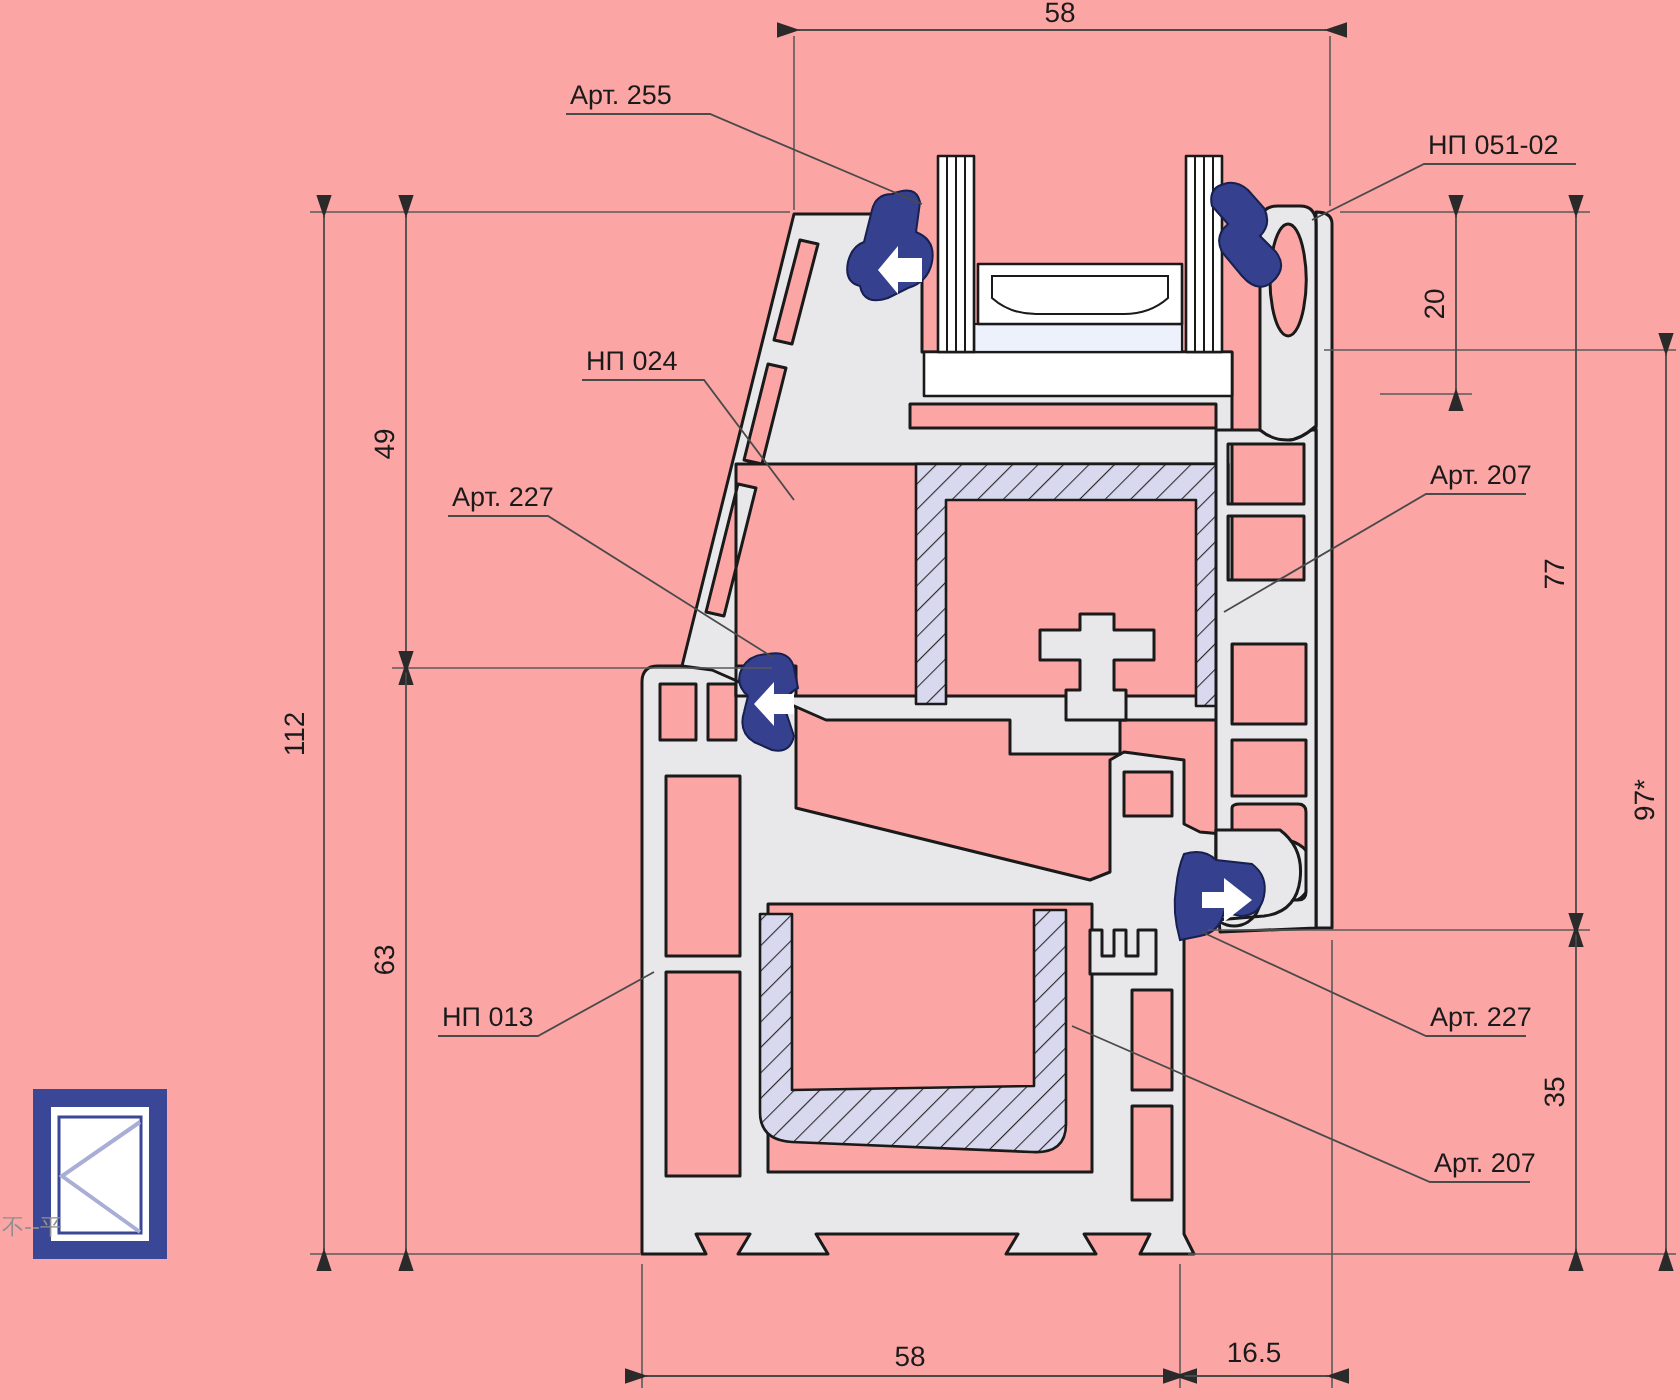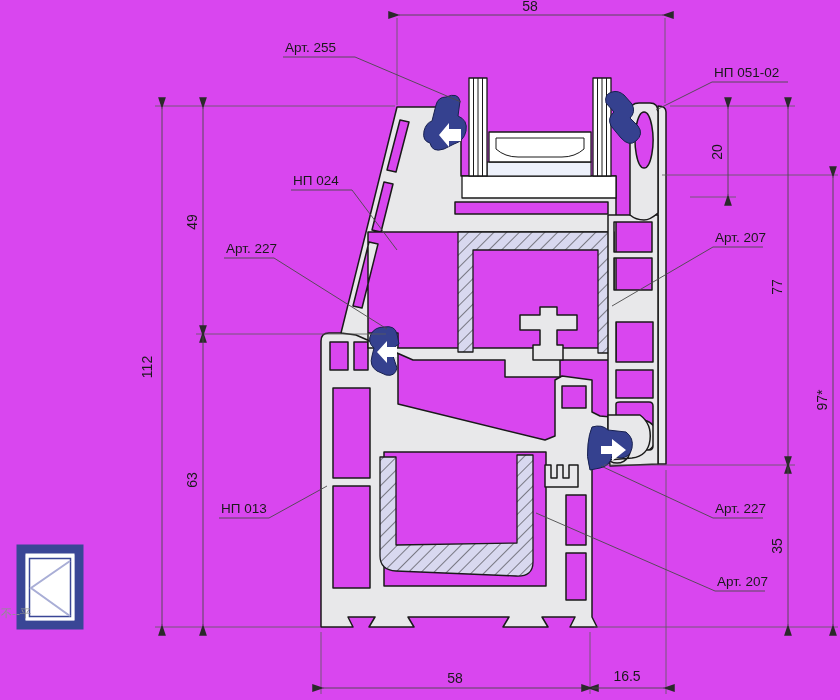--- a/index.html
+++ b/index.html
@@ -1,16 +1,16 @@
 <!DOCTYPE html>
 <html><head>
 <meta charset="utf-8">
 <style>
   html,body{margin:0;padding:0;background:#ffffff;}
-  .stage{position:relative;width:840px;height:700px;background:#d946ef;overflow:hidden;
+  .stage{position:relative;width:840px;height:700px;background:#fca5a5;overflow:hidden;
          font-family:"Liberation Sans", sans-serif;}
   svg{display:block}
   .profile{fill:#e8e8ea;stroke:#1a1a1a;stroke-width:1.5;stroke-linejoin:round;}
   .whitepart{fill:#ffffff;stroke:#1a1a1a;stroke-width:1.3;stroke-linejoin:round;}
   .steel{fill:url(#hatch);stroke:#1a1a1a;stroke-width:1.3;stroke-linejoin:round;}
   .gasket{fill:#35418f;stroke:#17204f;stroke-width:1;}
   .gaskethole{fill:#ffffff;stroke:none;}
   .dim{stroke:#4a4a4a;stroke-width:0.9;fill:none;}
   .ext{stroke:#5a5a5a;stroke-width:0.8;fill:none;}
   .leader{stroke:#4a4a4a;stroke-width:0.9;fill:none;}

